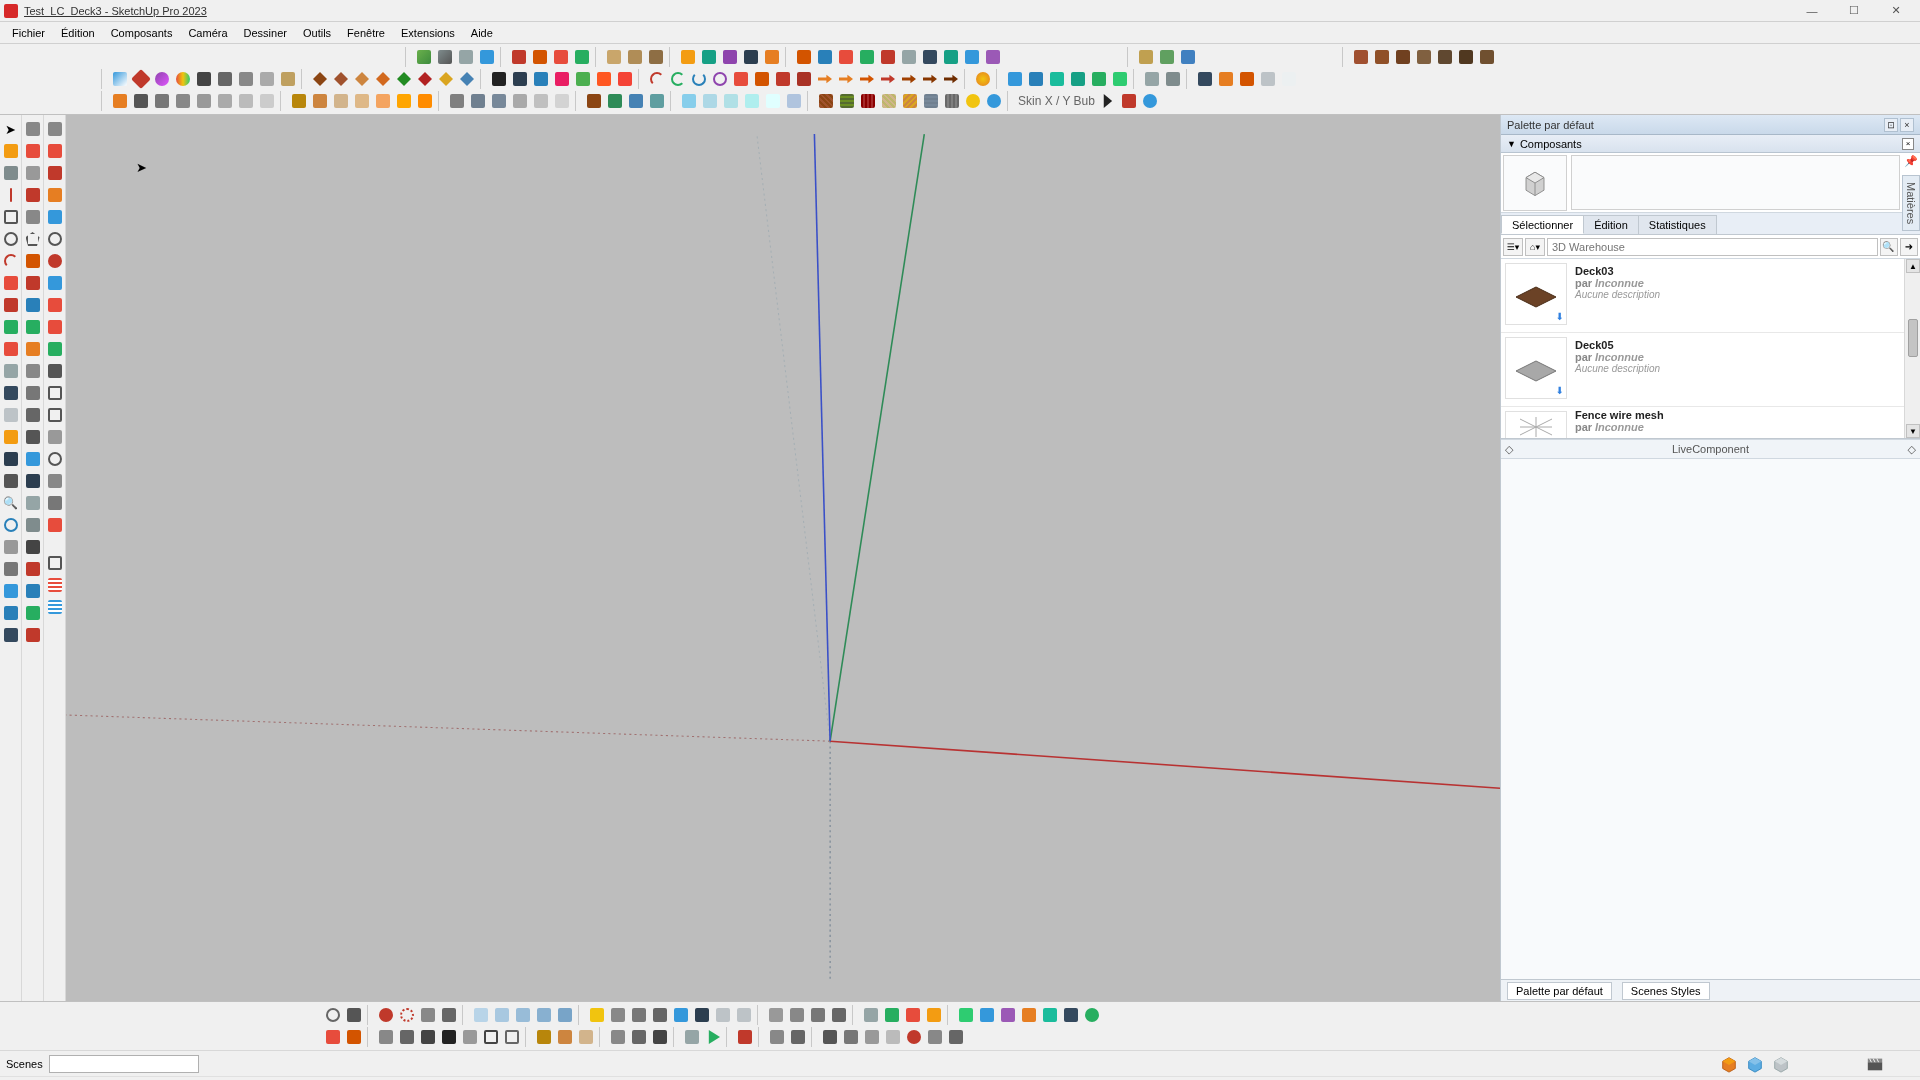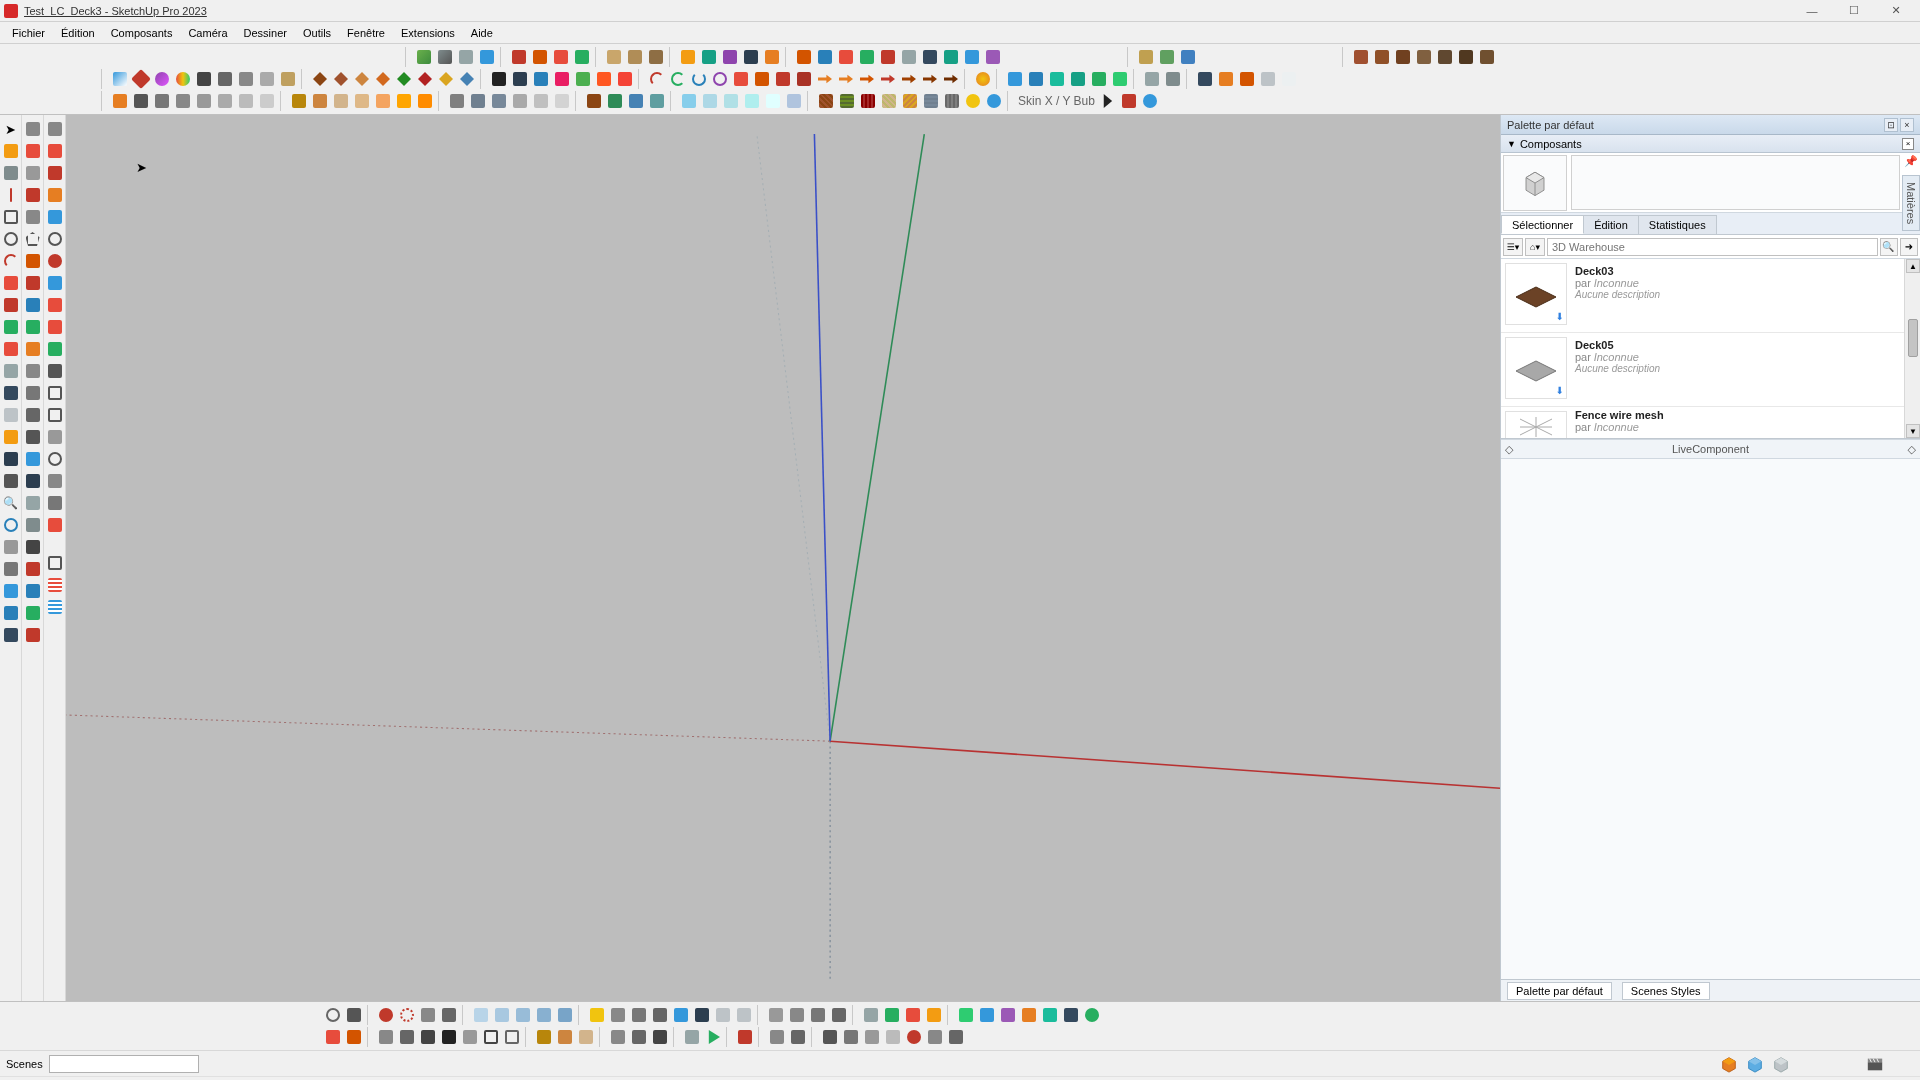--- a/index.html
+++ b/index.html
@@ -58,21 +58,21 @@
 .comp-search .dd { width:20px; height:18px; border:1px solid #c0c0c0; display:flex; align-items:center; justify-content:center; background:#f4f4f4; font-size:9px; }
 .comp-search input { flex:1; height:18px; border:1px solid #c0c0c0; padding:0 4px; font-size:11px; color:#888; }
 .comp-search .search-btn { width:18px; height:18px; border:1px solid #c0c0c0; display:flex; align-items:center; justify-content:center; background:#f4f4f4; font-size:10px; }
 
 .comp-list { background:#fff; height:180px; overflow:hidden; position:relative; border-bottom:1px solid #c0c8d0;}
 .comp-item { display:flex; height:74px; border-bottom:1px solid #e8e8e8; }
 .comp-item .thumb { width:62px; height:62px; margin:4px; border:1px solid #e0e0e0; display:flex; align-items:center; justify-content:center; position:relative; background:#fff; }
 .comp-item .thumb .dl { position:absolute; bottom:2px; right:2px; color:#3080e0; font-size:10px; }
 .comp-item .info { flex:1; padding:6px 4px; }
 .comp-item .name { font-weight:bold; color:#222; font-size:11px; }
-.comp-item .author { color:#888; font-size:10px; }
+.comp-item .author { color:#888; font-size:10px;font-weight:bold; }
 .comp-item .author i { color:#999; }
 .comp-item .desc { color:#999; font-size:10px; font-style:italic; }
 .comp-scroll { position:absolute; right:0; top:0; width:16px; height:100%; background:#efefef; border-left:1px solid #d8d8d8; }
 .comp-scroll .thumb-bar { position:absolute; right:2px; top:60px; width:10px; height:38px; background:#c4c4c4; border:1px solid #a0a0a0; border-radius:2px; }
 .comp-scroll .arr { position:absolute; width:14px; height:14px; left:1px; background:#e4e4e4; border:1px solid #c0c0c0; display:flex; align-items:center; justify-content:center; font-size:8px; }
 
 .live-comp-bar { height:20px; background:#f0f4f8; border-top:1px solid #d0d8e0; border-bottom:1px solid #d0d8e0; display:flex; align-items:center; justify-content:space-between; padding:0 4px; font-size:11px; color:#555; }
 
 .panel-empty { flex:1; background:#f8fafc; }
 

